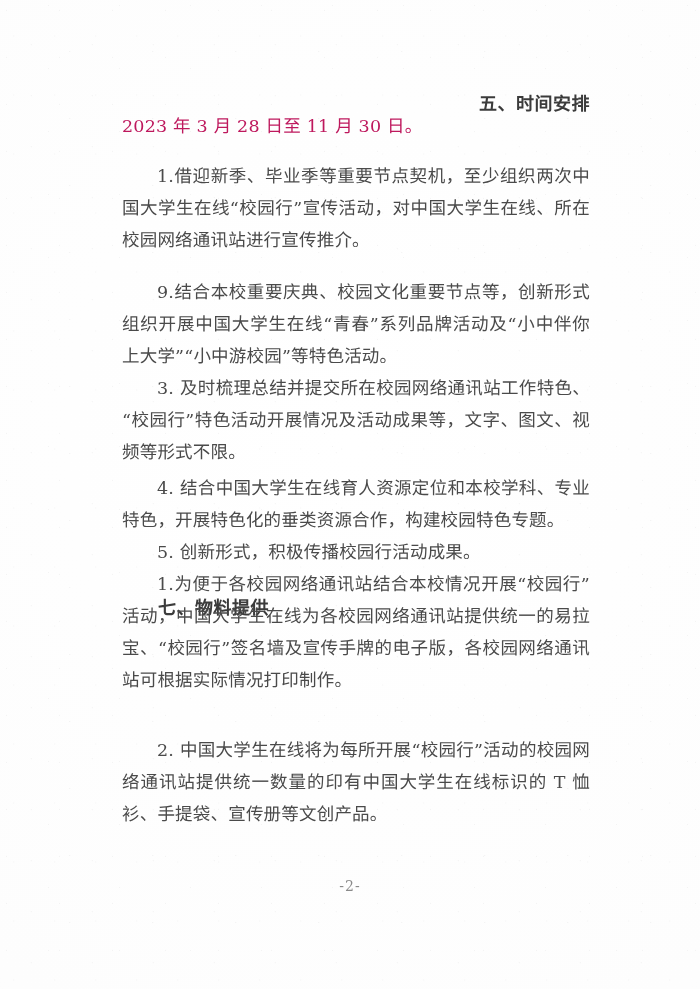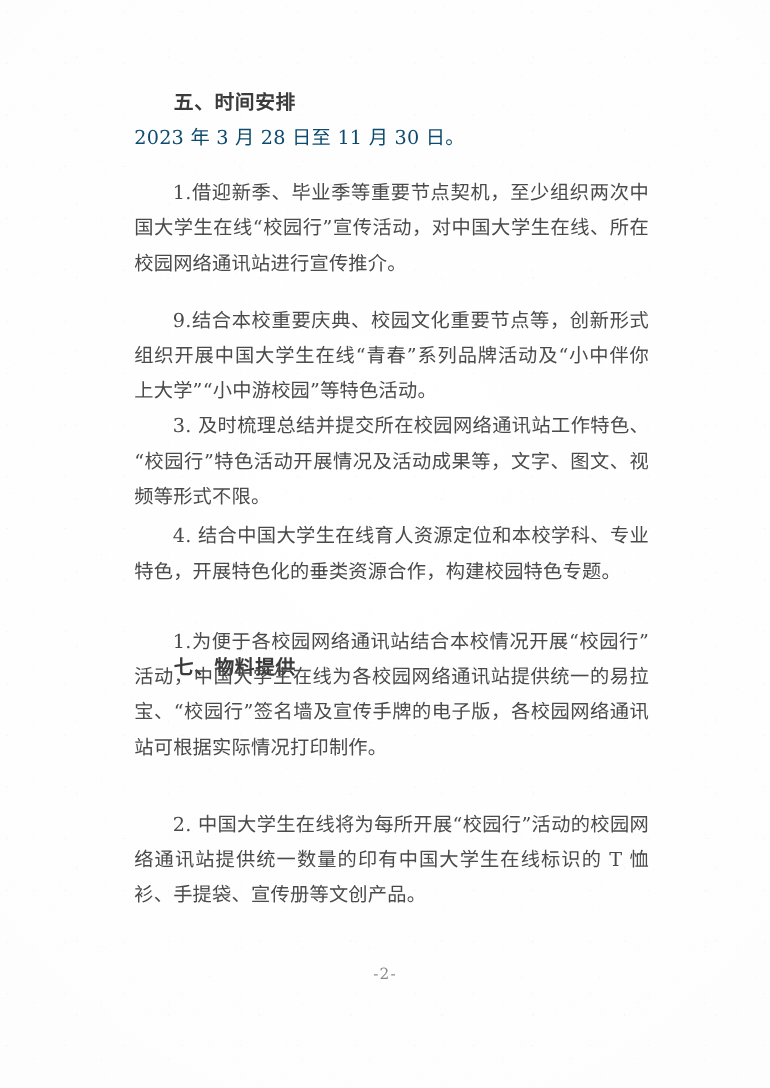--- a/index.html
+++ b/index.html
@@ -57,31 +57,31 @@
     text-justify: inter-ideograph;
     text-indent: 2em;
     letter-spacing: 0.2px;
   }
 
   
   .date-line {
     font-family: "DejaVu Serif", "Liberation Serif", serif;
     font-size: 17.5px;
     line-height: 32px;
-    color: #0c4a6e;
+    color: #be185d;
     margin: 0;
     text-indent: 0;
     letter-spacing: 0.2px;
     padding-left: 0;
   }
 
   
   .block { position: absolute; left: 0; width: 468px; }
 
-  #sec-time-heading   { top: 78px; }
+  #sec-time-heading   { top: 88px; text-align: right; }
   #sec-time-date      { top: 110px; }
   #sec-content-heading{ top: 142px; }
   #p-content-1        { top: 160px; }
   #p-content-2        { top: 276px; }
   #p-content-3        { top: 372px; }
   #p-content-4        { top: 472px; }
   #p-content-5        { top: 536px; }
   #sec-material-heading { top: 592px; }
   #p-material-1       { top: 568px; }
   #p-material-2       { top: 734px; }
@@ -126,20 +126,21 @@
 
 
   <p class="para block" id="p-content-1">1.借迎新季、毕业季等重要节点契机，至少组织两次中国大学生在线“校园行”宣传活动，对中国大学生在线、所在校园网络通讯站进行宣传推介。</p>
 
   <p class="para block" id="p-content-2">9.结合本校重要庆典、校园文化重要节点等，创新形式组织开展中国大学生在线“青春”系列品牌活动及“小中伴你上大学”“小中游校园”等特色活动。</p>
 
   <p class="para block" id="p-content-3">3. 及时梳理总结并提交所在校园网络通讯站工作特色、“校园行”特色活动开展情况及活动成果等，文字、图文、视频等形式不限。</p>
 
   <p class="para block" id="p-content-4">4. 结合中国大学生在线育人资源定位和本校学科、专业特色，开展特色化的垂类资源合作，构建校园特色专题。</p>
 
+  <p class="para block" id="p-content-5">5. 创新形式，积极传播校园行活动成果。</p>
 
   <h2 class="heading block" id="sec-material-heading">七、物料提供</h2>
 
   <p class="para block" id="p-material-1">1.为便于各校园网络通讯站结合本校情况开展“校园行”活动，中国大学生在线为各校园网络通讯站提供统一的易拉宝、“校园行”签名墙及宣传手牌的电子版，各校园网络通讯站可根据实际情况打印制作。</p>
 
   <p class="para block" id="p-material-2">2. 中国大学生在线将为每所开展“校园行”活动的校园网络通讯站提供统一数量的印有中国大学生在线标识的 T 恤衫、手提袋、宣传册等文创产品。</p>
 
 </div>
 
 <div class="page-number">-2-</div>

